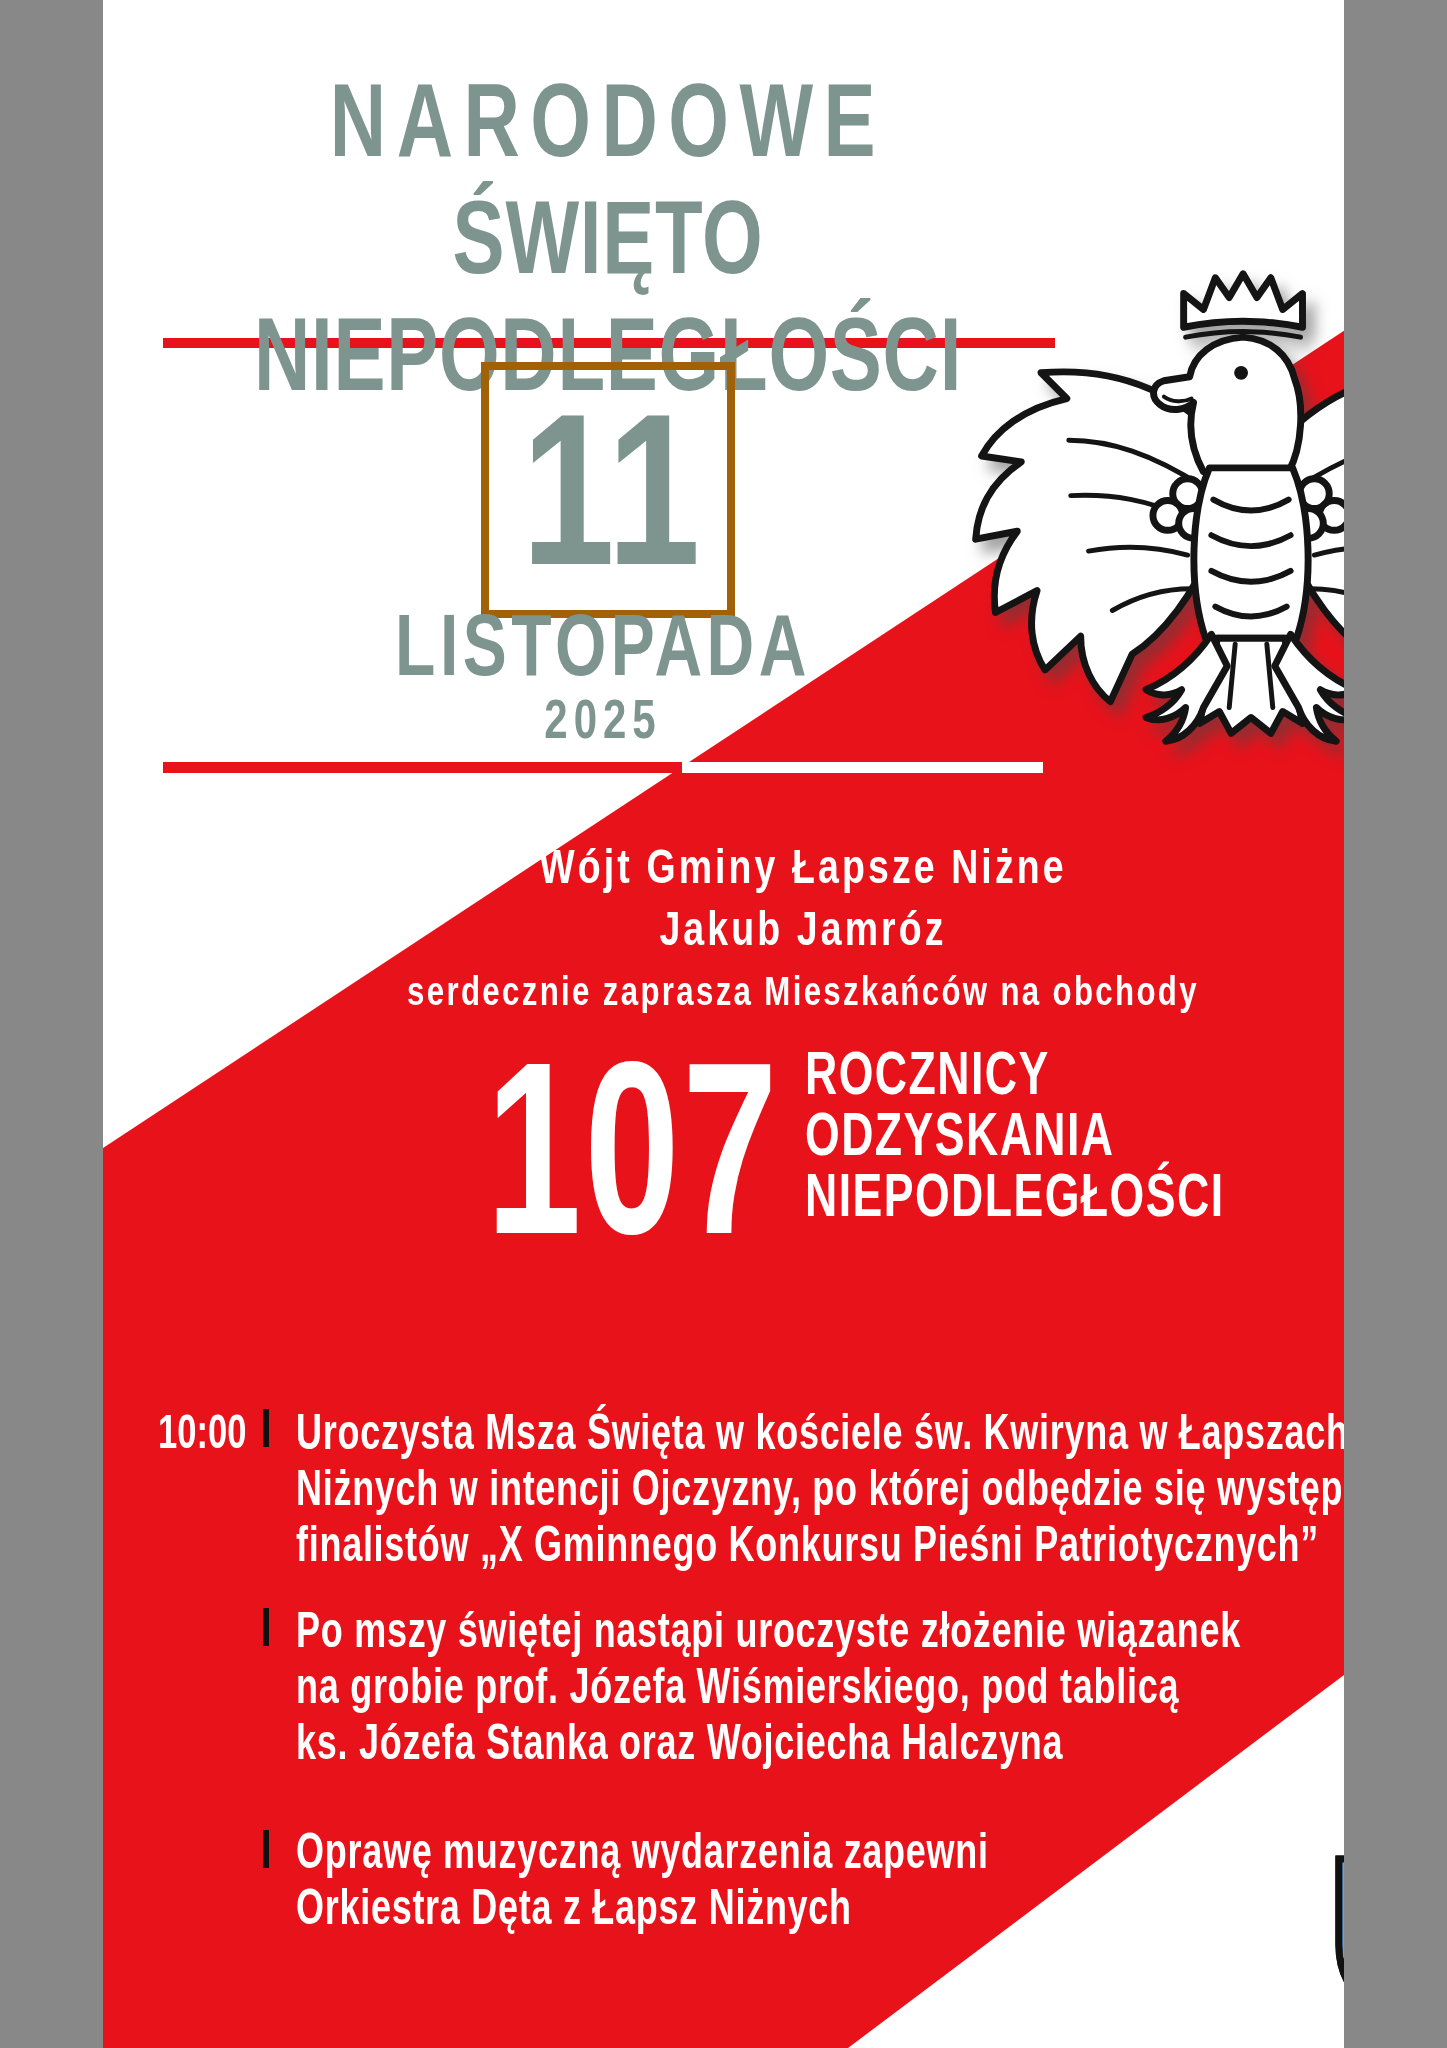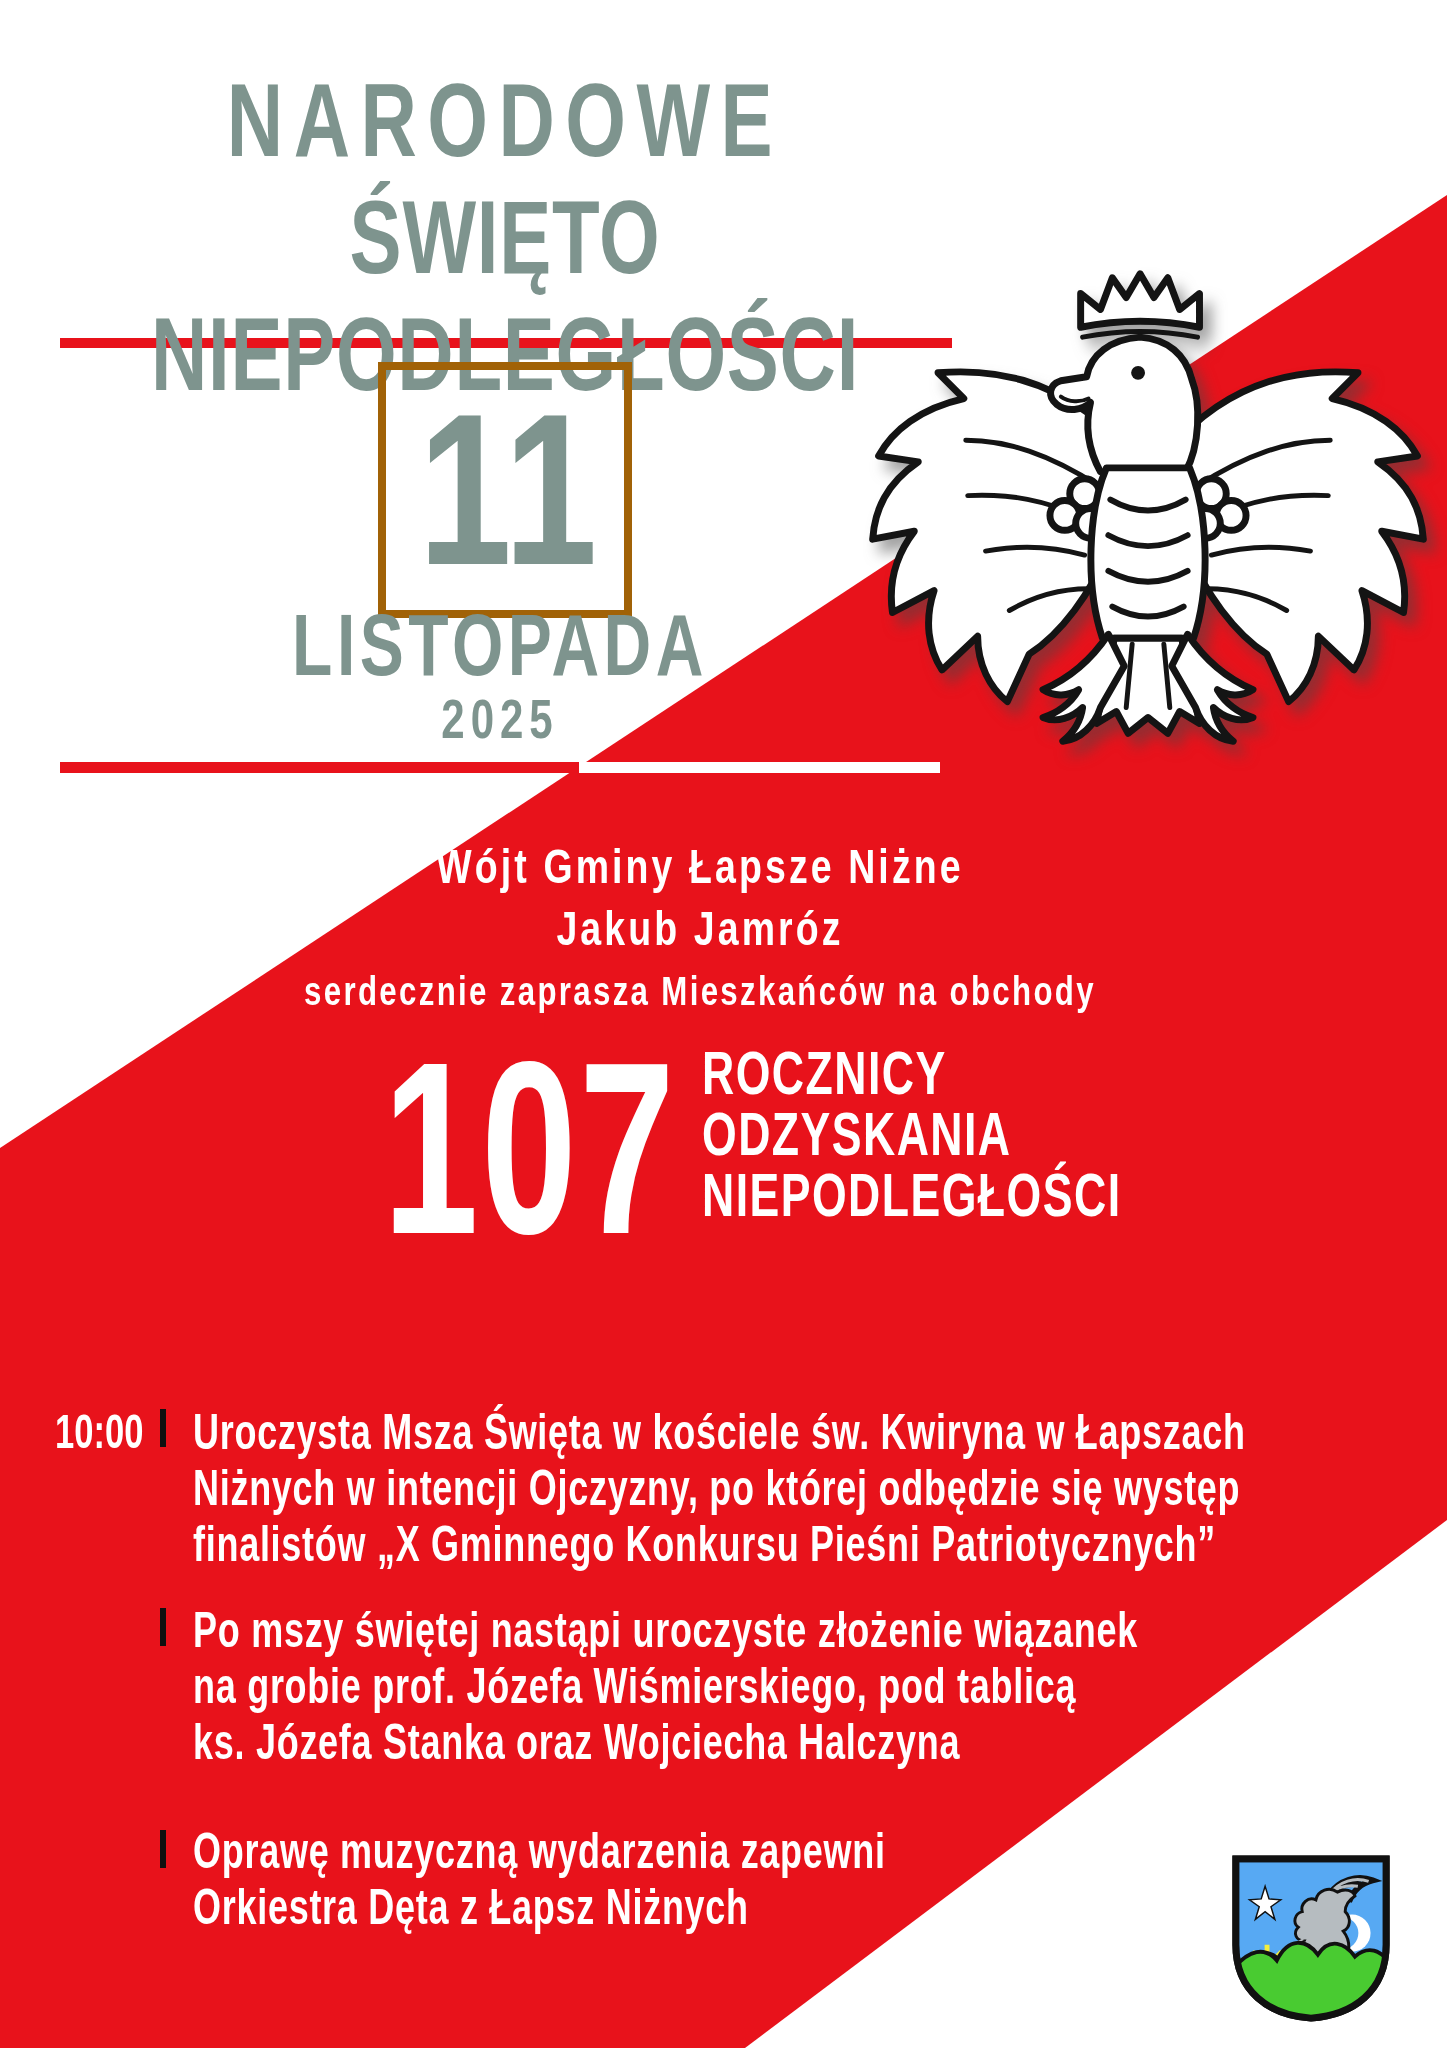--- a/index.html
+++ b/index.html
@@ -1,17 +1,17 @@
 <!DOCTYPE html>
 <html><head>
 <meta charset="utf-8">
 <style>
   html,body{margin:0;padding:0;background:#888;}
   .poster{
-    position:relative;width:1447px;height:2048px;background:#ffffff;
+    position:relative;width:1241px;height:2048px;background:#ffffff;
     overflow:hidden;margin:0 auto;
     font-family:"Liberation Sans","DejaVu Sans",sans-serif;font-weight:700;
   }
   .abs{position:absolute;}
   
   .red-band{
     position:absolute;inset:0;background:#e8121b;
     clip-path:polygon(0px 1148px,1447px 195px,1447px 1520px,745px 2048px,0px 2048px);
   }
   

